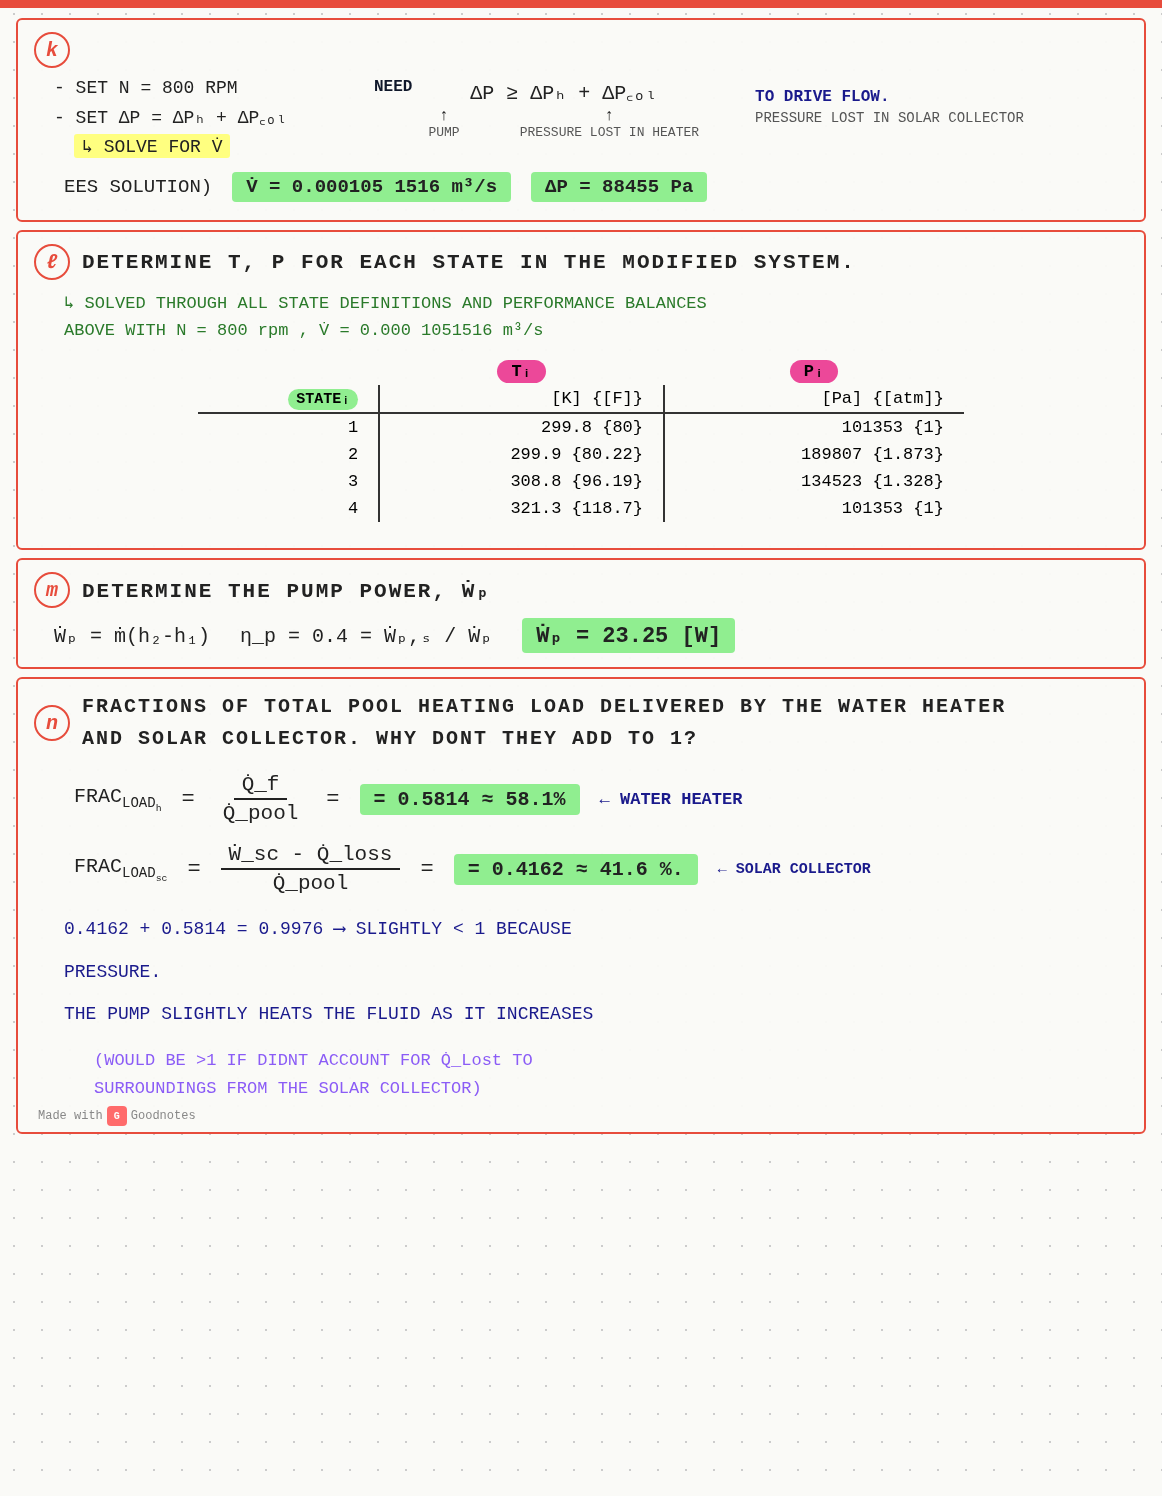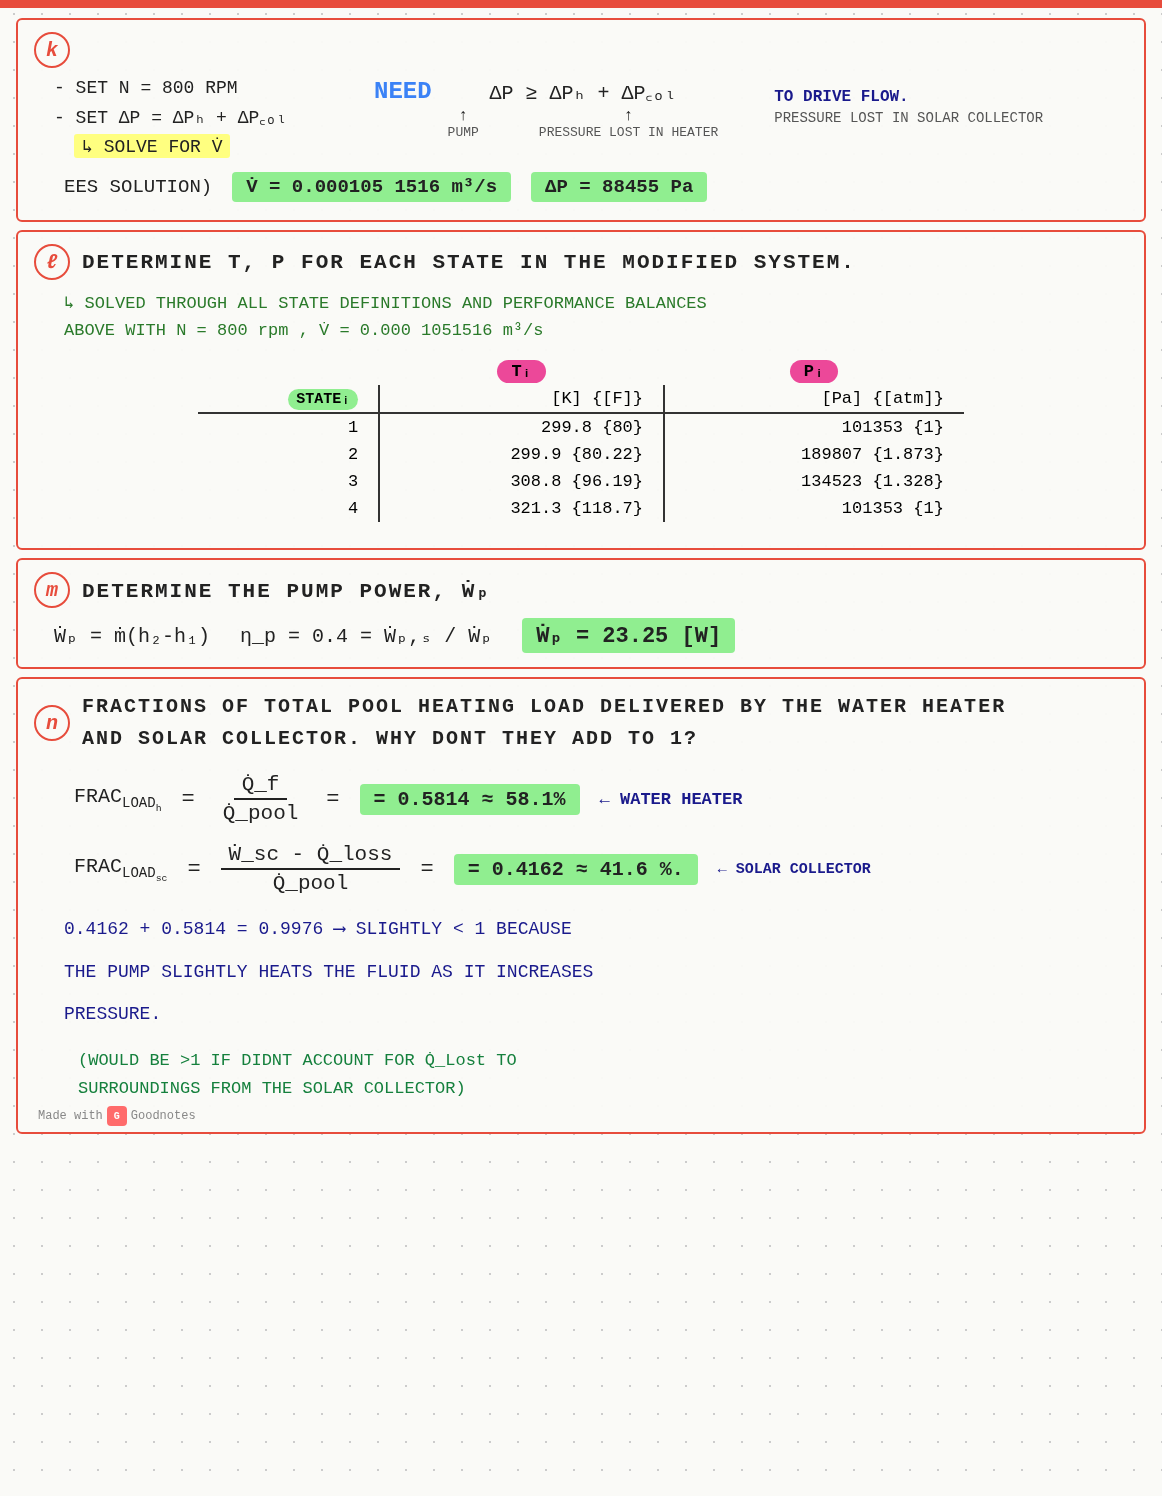--- a/index.html
+++ b/index.html
@@ -229,22 +229,22 @@
 
     .blue-text {
       color: #1a1a8c;
       font-size: 18px;
       line-height: 1.8;
       margin: 10px 30px;
     }
 
     .paren-note {
       font-size: 17px;
-      color: #15803d;
-      margin: 16px 44px;
+      color: #8b5cf6;
+      margin: 16px 60px;
       line-height: 1.7;
     }
 
     
     sub, sup {
       font-size: 0.7em;
     }
 
     .made-with {
       position: absolute;
@@ -302,21 +302,21 @@
           <div class="bullet-line">
             <span>- SET  ΔP = ΔPₕ + ΔP꜀ₒₗ</span>
           </div>
           <div class="bullet-line" style="margin-left:20px;">
             <span class="highlight-yellow">↳ SOLVE FOR  V̇</span>
           </div>
         </div>
 
         <div style="display:flex; flex-direction:column; gap:4px;">
           <div style="display:flex; align-items:flex-start; gap:16px;">
-            <span style="font-size:24px; font-weight:bold; color:#3b82f6;">NEED</span>
+            <span style="font-size:16px; font-weight:bold; color:#0f172a;">NEED</span>
 
             <div style="display:flex; flex-direction:column; align-items:center; font-size:20px; color:#222;">
               <span>ΔP ≥ ΔPₕ + ΔP꜀ₒₗ</span>
               <div style="display:flex; gap:60px; font-size:13px; color:#555; margin-top:2px;">
                 <div style="display:flex; flex-direction:column; align-items:center;">
                   <span style="font-size:16px; color:#222;">↑</span>
                   <span>PUMP</span>
                 </div>
                 <div style="display:flex; flex-direction:column; align-items:center;">
                   <span style="font-size:16px; color:#222;">↑</span>
@@ -438,22 +438,22 @@
         <div class="fraction">
           <div class="numerator">Ẇ_sc - Q̇_loss</div>
           <div class="denominator">Q̇_pool</div>
         </div>
         <span style="font-size:22px;">=</span>
         <span class="highlight-green" style="font-size:20px;">= 0.4162  ≈  41.6 %.</span>
         <span class="arrow-label" style="font-size:15px;">← SOLAR COLLECTOR</span>
       </div>
 
       <div class="blue-text">0.4162 + 0.5814 = 0.9976 ⟶ SLIGHTLY &lt; 1  BECAUSE</div>
+      <div class="blue-text" style="margin-top:0;">PRESSURE.</div>
       <div class="blue-text" style="margin-top:0;">THE  PUMP  SLIGHTLY  HEATS  THE  FLUID  AS  IT  INCREASES</div>
-      <div class="blue-text" style="margin-top:0;">PRESSURE.</div>
 
       <div class="paren-note">
         <div>(WOULD  BE  &gt;1  IF  DIDNT  ACCOUNT  FOR  Q̇_Lost  TO</div>
         <div>SURROUNDINGS   FROM  THE  SOLAR  COLLECTOR)</div>
       </div>
     </div>
 
     <div class="made-with">
       <span>Made with</span>
       <span class="goodnotes-logo">G</span>

